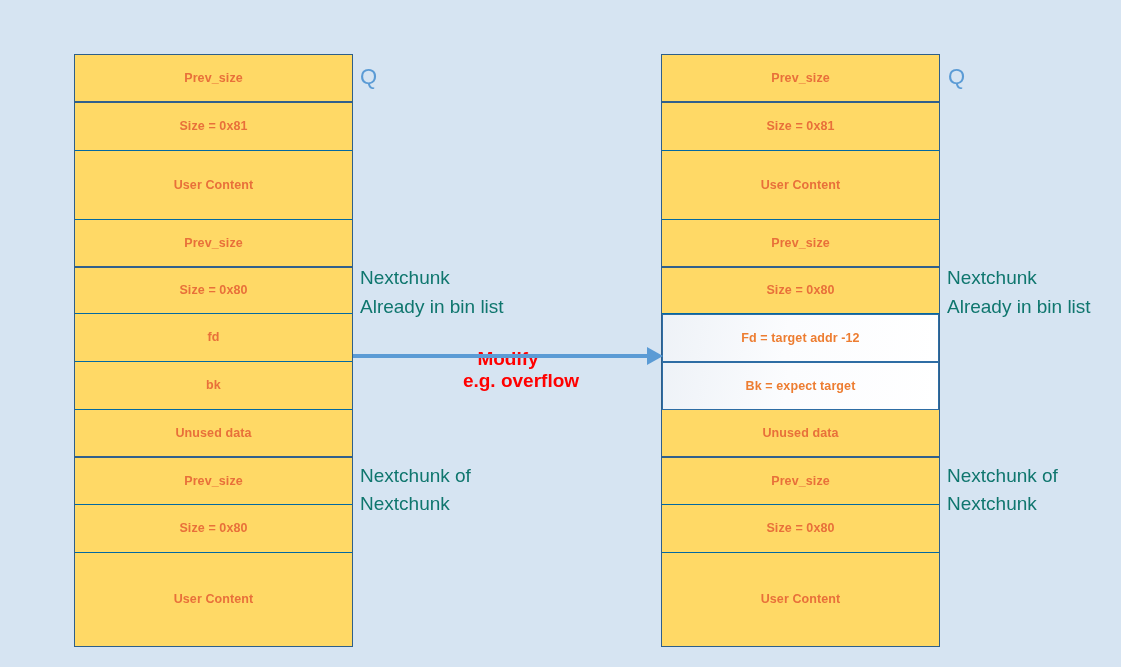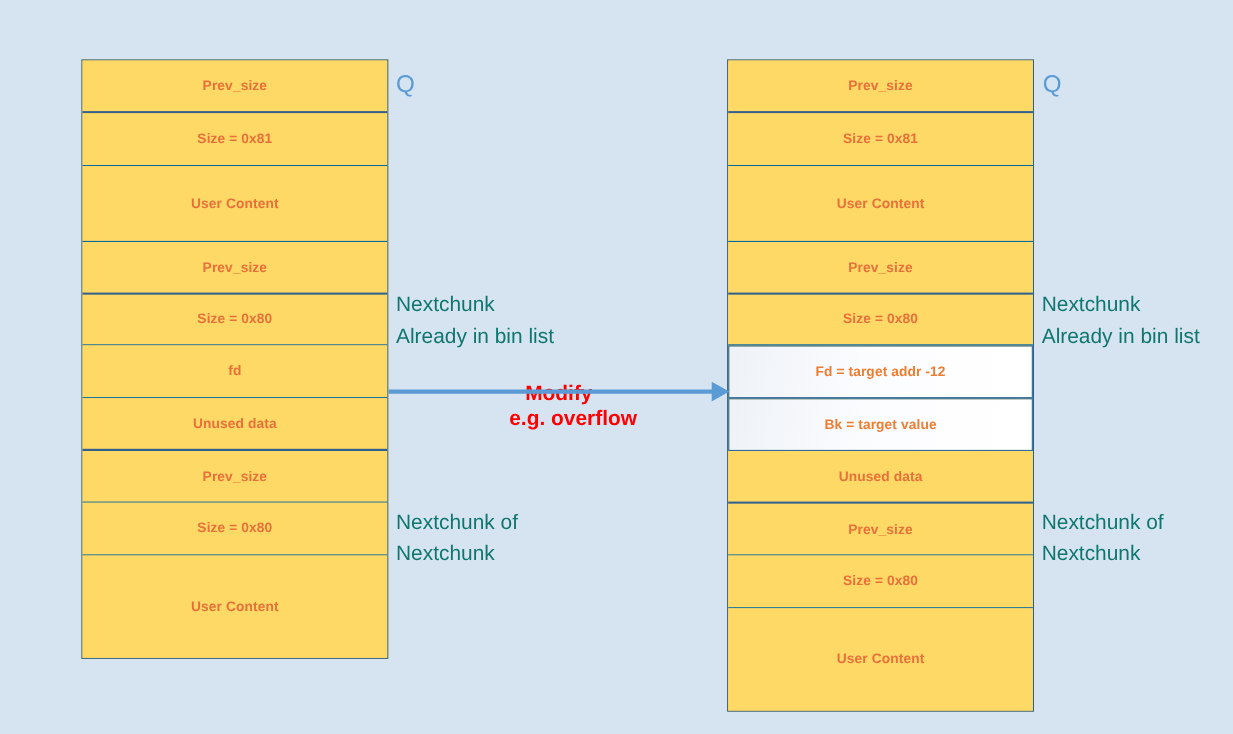--- a/index.html
+++ b/index.html
@@ -100,20 +100,23 @@
       </div>
       <div class="row thick" style="height: 48px;">
         <span class="lbl">Prev_size</span>
       </div>
       <div class="row" style="height: 46px;">
         <span class="lbl">Size = 0x80</span>
       </div>
       <div class="row" style="height: 48px;">
         <span class="lbl">fd</span>
       </div>
+      <div class="row" style="height: 48px;">
+        <span class="lbl">bk</span>
+      </div>
       <div class="row thick" style="height: 48px;">
         <span class="lbl">Unused data</span>
       </div>
       <div class="row" style="height: 47px;">
         <span class="lbl">Prev_size</span>
       </div>
       <div class="row" style="height: 48px;">
         <span class="lbl">Size = 0x80</span>
       </div>
       <div class="row" style="height: 93px;">
@@ -136,21 +139,21 @@
       <div class="row thick" style="height: 48px;">
         <span class="lbl">Prev_size</span>
       </div>
       <div class="row" style="height: 46px;">
         <span class="lbl">Size = 0x80</span>
       </div>
       <div class="row modified" style="height: 48px;">
         <span class="lbl">Fd = target addr -12</span>
       </div>
       <div class="row modified" style="height: 48px;">
-        <span class="lbl">Bk = target value</span>
+        <span class="lbl">Bk = expect target</span>
       </div>
       <div class="row thick" style="height: 48px;">
         <span class="lbl">Unused data</span>
       </div>
       <div class="row" style="height: 47px;">
         <span class="lbl">Prev_size</span>
       </div>
       <div class="row" style="height: 48px;">
         <span class="lbl">Size = 0x80</span>
       </div>

